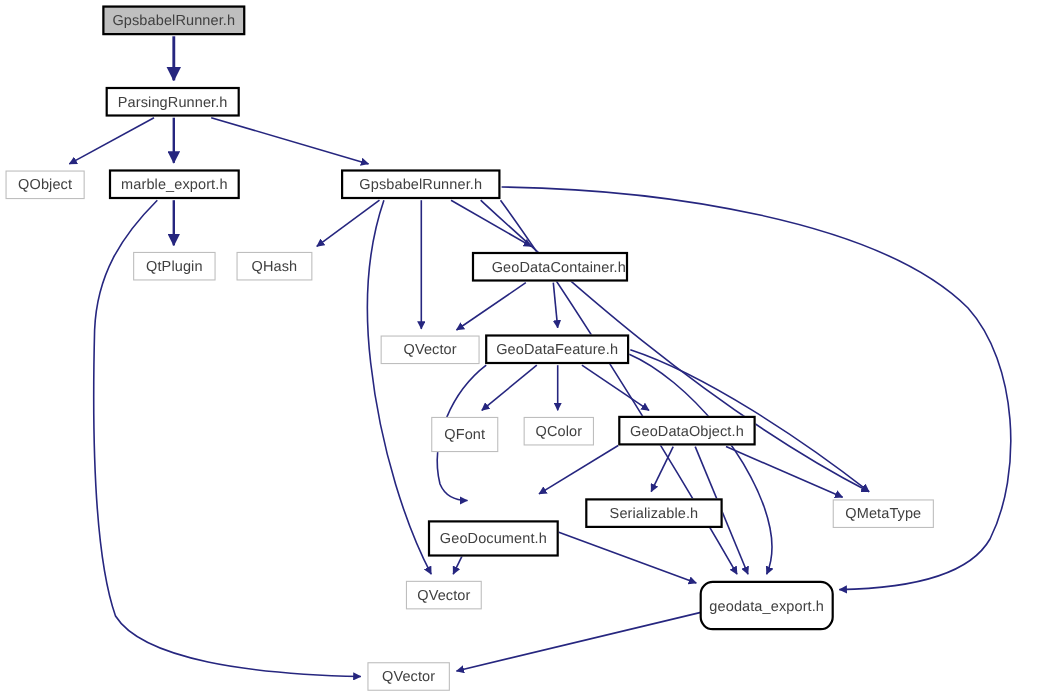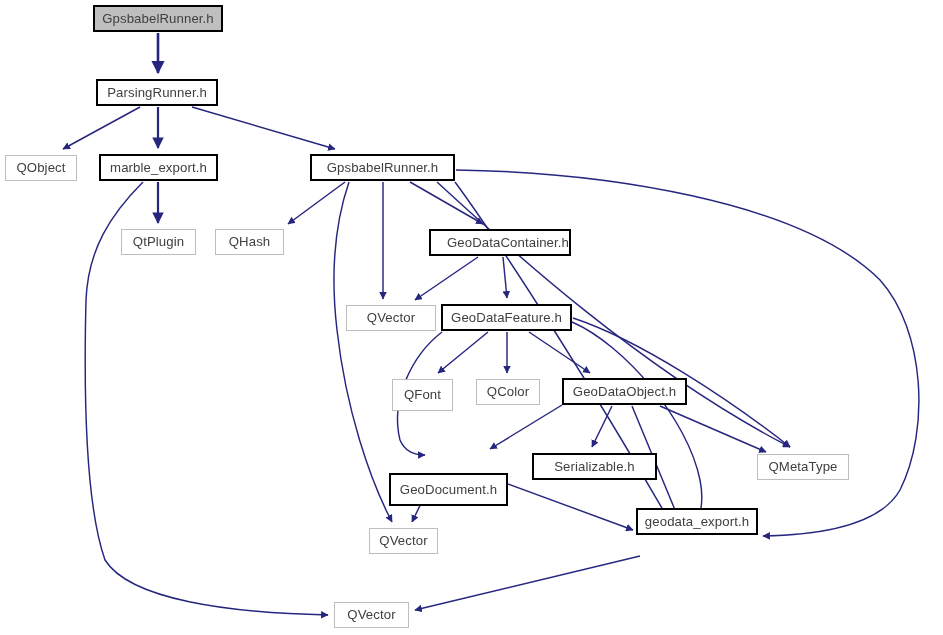--- a/index.html
+++ b/index.html
@@ -187,21 +187,21 @@
   </div>
 
   <div class="node external" style="left:757px; top:454px; width:92px; height:26px;">
     <span class="node-label">QMetaType</span>
   </div>
 
   <div class="node external" style="left:369px; top:528px; width:69px; height:26px;">
     <span class="node-label">QVector</span>
   </div>
 
-  <div class="node internal" style="left:636px; top:508px; width:122px; height:27px;">
+  <div class="node internal" style="left:636px; top:528px; width:122px; height:45px;border-radius:12px;">
     <span class="node-label">geodata_export.h</span>
   </div>
 
   <div class="node external" style="left:334px; top:602px; width:75px; height:26px;">
     <span class="node-label">QVector</span>
   </div>
 
 </div>
 
 </body></html>

